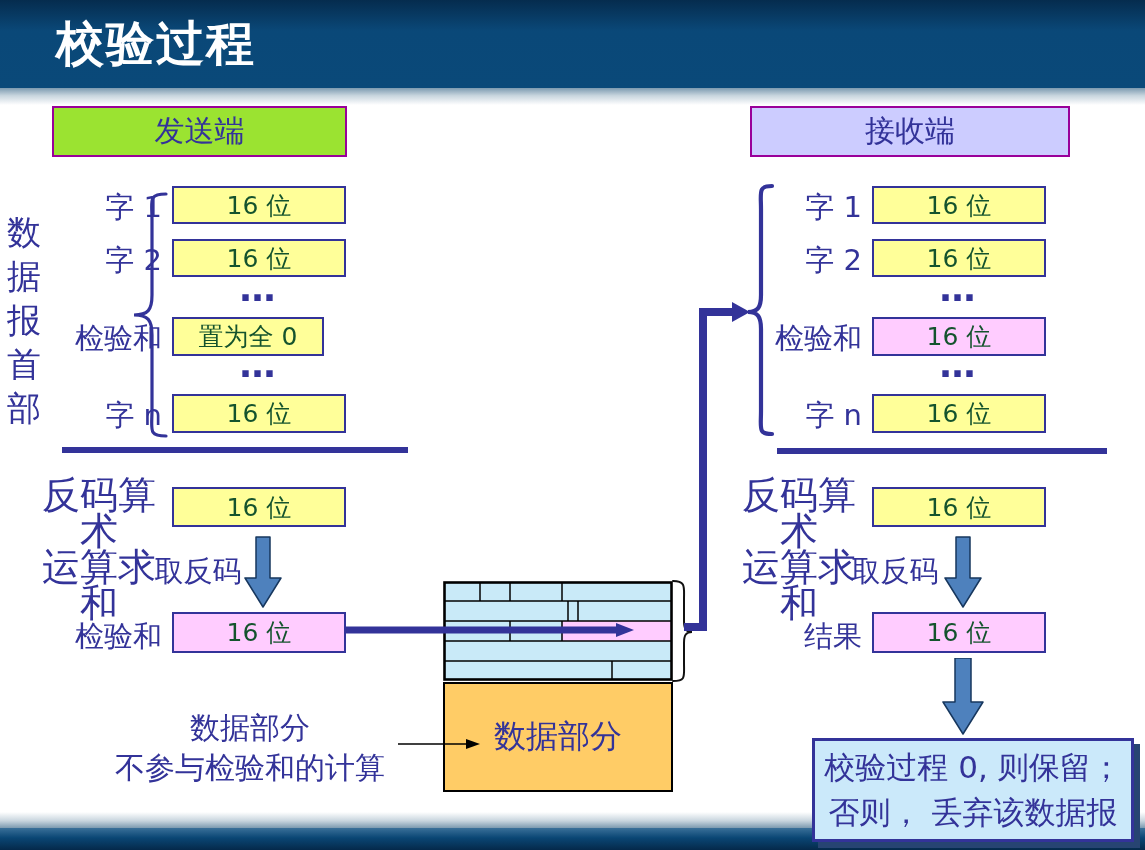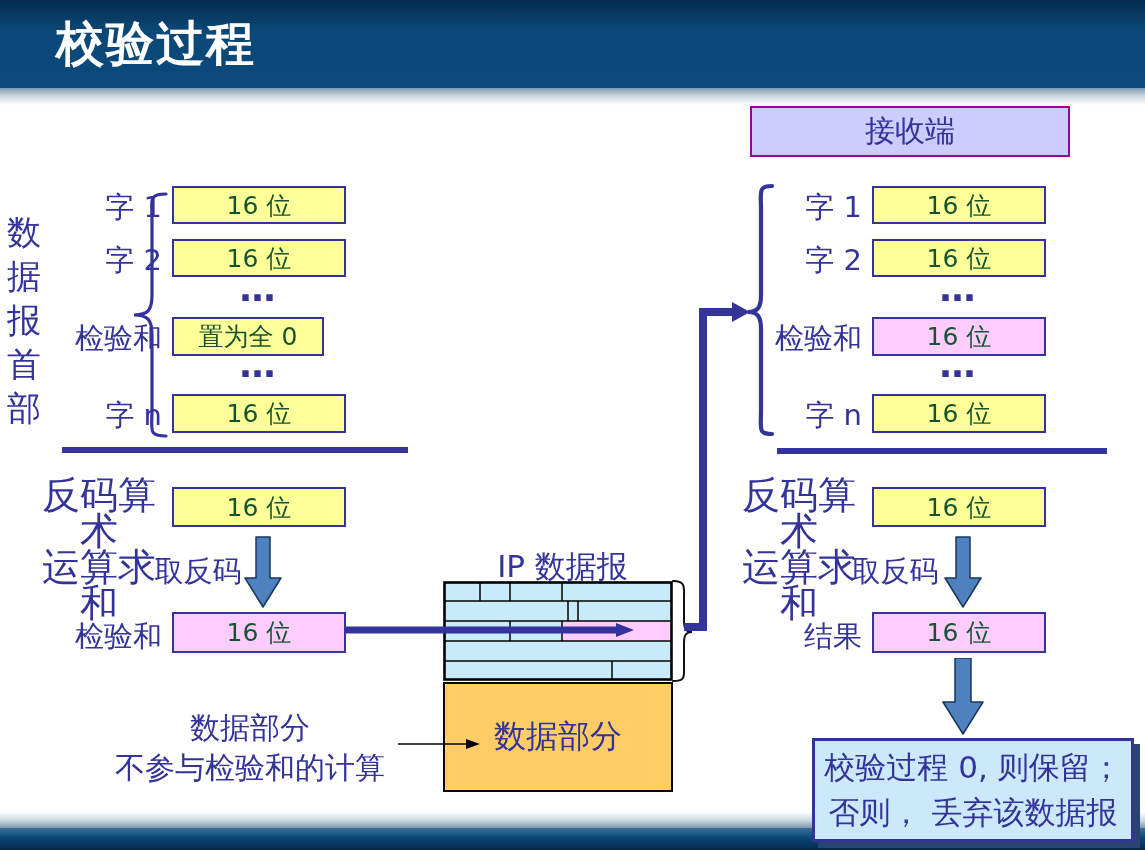--- a/index.html
+++ b/index.html
@@ -57,20 +57,21 @@
 <body>
 
 <div class="canvas">
 
   <div class="topbar"></div>
   <div class="topfade"></div>
   <div class="botfade"></div>
   <div class="botbar"></div>
   <div class="title">校验过程</div>
 
+  <div class="hdr green" style="left:52px;top:106px;width:295px;height:51px">发送端</div>
   <div class="hdr lav" style="left:750px;top:106px;width:320px;height:51px">接收端</div>
 
   <div class="vtext" style="left:4px;top:210px;">数
 据
 报
 首
 部</div>
   <svg class="abs" style="left:126px;top:190px;" width="48" height="250" viewBox="0 0 48 250">
     <path d="M 40 4 C 22 4 26 10 26 30 L 26 105 C 26 120 22 125 8 125 C 22 125 26 130 26 145 L 26 220 C 26 240 22 246 40 246" fill="none" stroke="#333399" stroke-width="3.2" stroke-linecap="round"></path>
   </svg>
@@ -103,21 +104,20 @@
   </svg>
 
   <div class="rowlabel" style="left:58px;top:617px;width:104px;">检验和</div>
   <div class="box pbox" style="left:172px;top:612px;width:174px;height:41px;">16 位</div>
 
   <svg class="abs" style="left:346px;top:622px;z-index:5;" width="290" height="16" viewBox="0 0 290 16">
     <line x1="0" y1="8" x2="272" y2="8" stroke="#333399" stroke-width="7"></line>
     <polygon points="270,1 288,8 270,15" fill="#333399"></polygon>
   </svg>
 
-  <div class="iplabel" style="left:455px;top:546px;width:215px;">IP 数据报</div>
 
   <svg class="abs" style="left:443px;top:581px;" width="230" height="100" viewBox="0 0 230 100">
     <rect x="1" y="1" width="228" height="98" fill="#C9EAF8" stroke="none"></rect>
     <rect x="119" y="40" width="110" height="20" fill="#FFCCFF"></rect>
     <g stroke="#000000" stroke-width="1.5" fill="none">
       <line x1="1" y1="20" x2="229" y2="20"></line>
       <line x1="1" y1="40" x2="229" y2="40"></line>
       <line x1="1" y1="60" x2="229" y2="60"></line>
       <line x1="1" y1="80" x2="229" y2="80"></line>
       <line x1="37" y1="1" x2="37" y2="20"></line>

